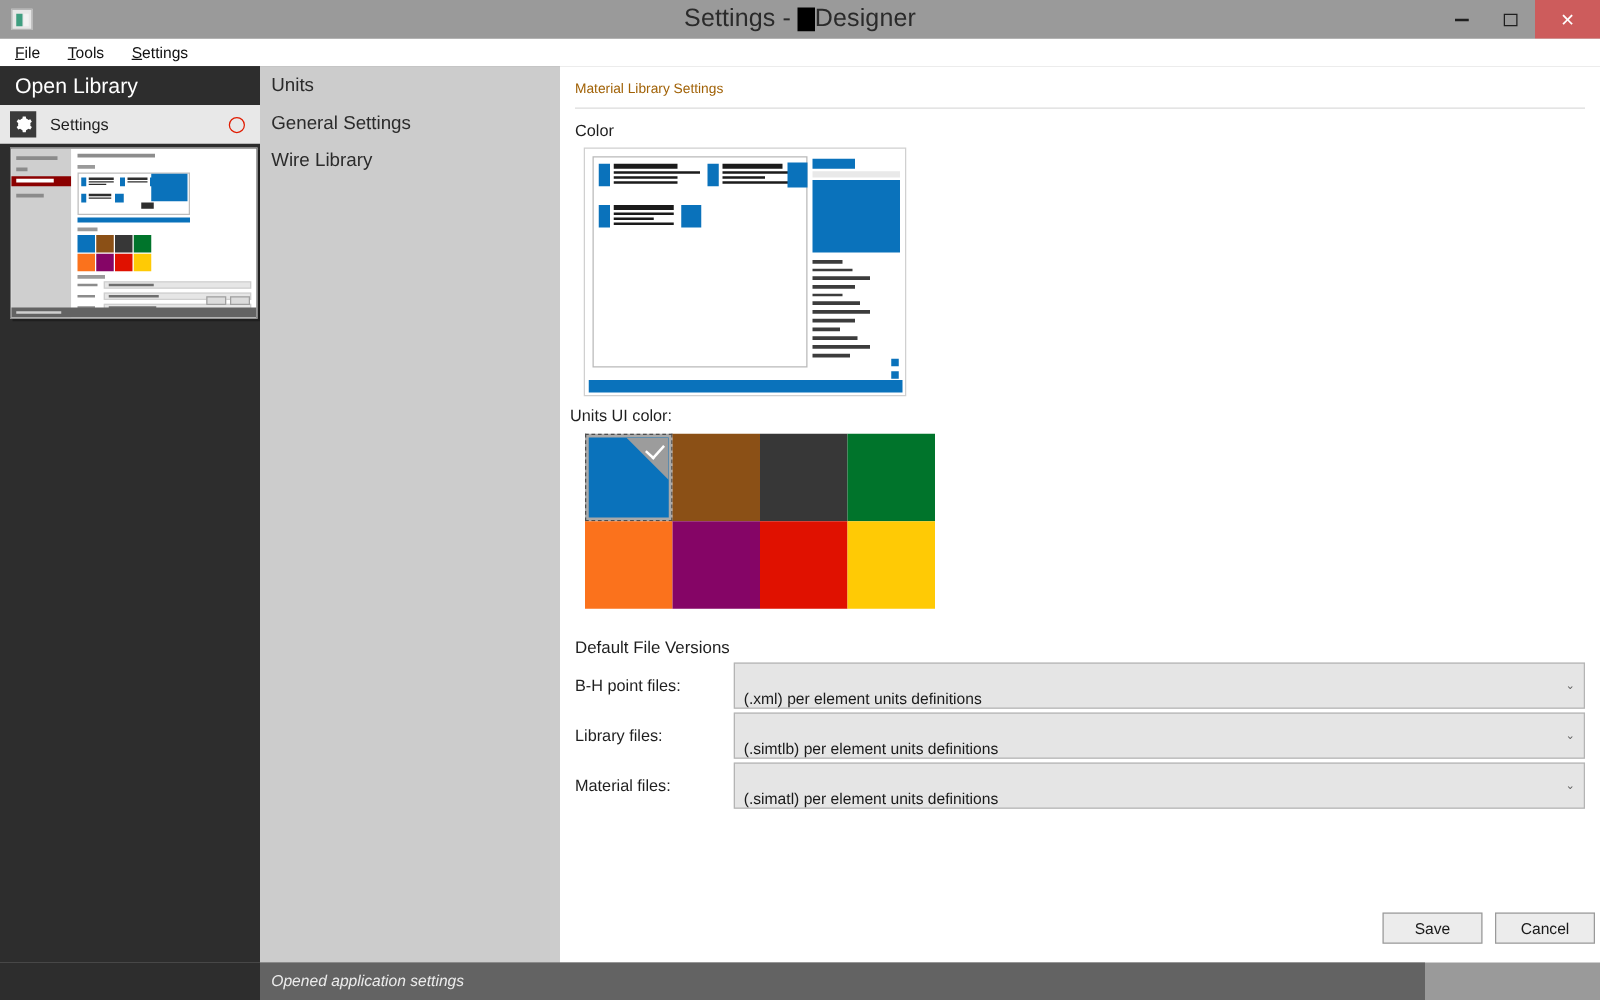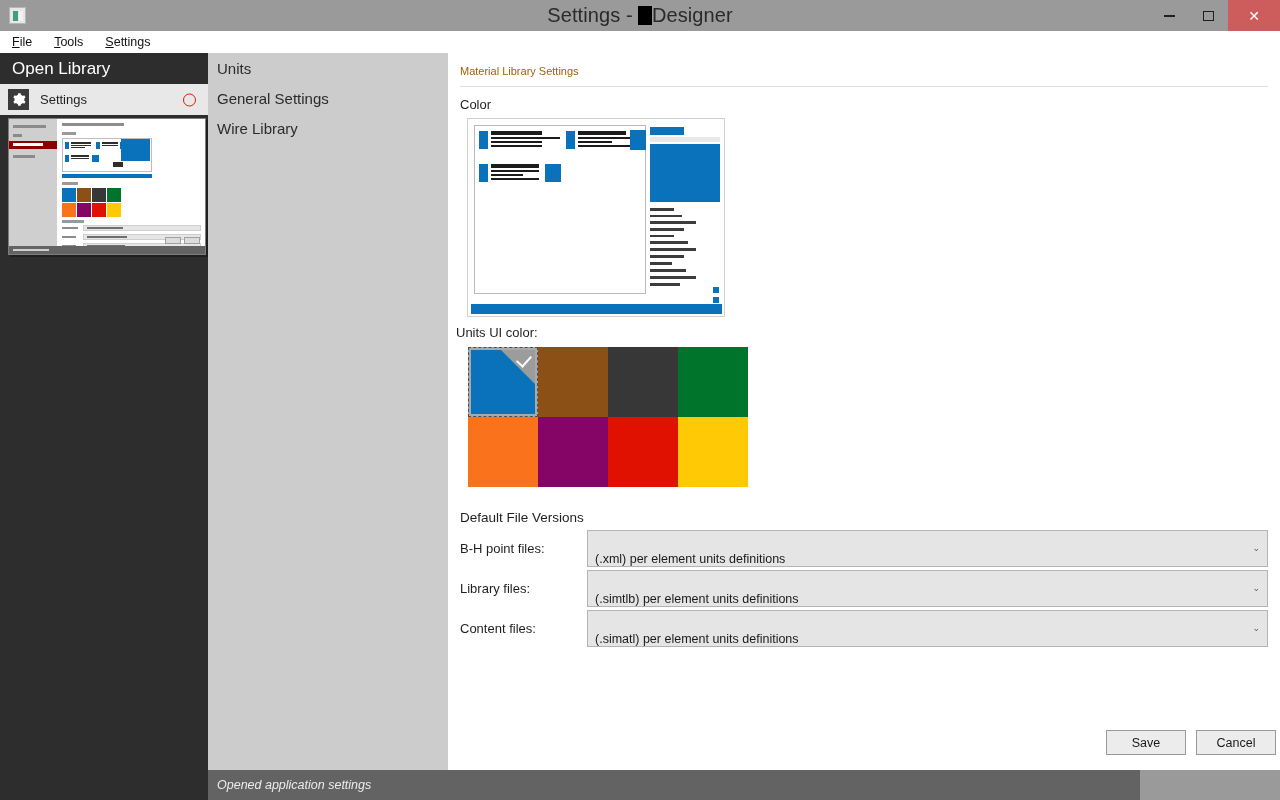--- a/index.html
+++ b/index.html
@@ -385,21 +385,21 @@
 
       <div class="dfv-row">
         <div class="dfv-name">Library files:</div>
         <div class="dfv-select">
           <span>(.simtlb) per element units definitions</span>
           <span class="dfv-chev">⌄</span>
         </div>
       </div>
 
       <div class="dfv-row">
-        <div class="dfv-name">Content files:</div>
+        <div class="dfv-name">Material files:</div>
         <div class="dfv-select">
           <span>(.simatl) per element units definitions</span>
           <span class="dfv-chev">⌄</span>
         </div>
       </div>
     </div>
 
     <div class="footer-btns">
       <div class="btn">Save</div>
       <div class="btn">Cancel</div>

